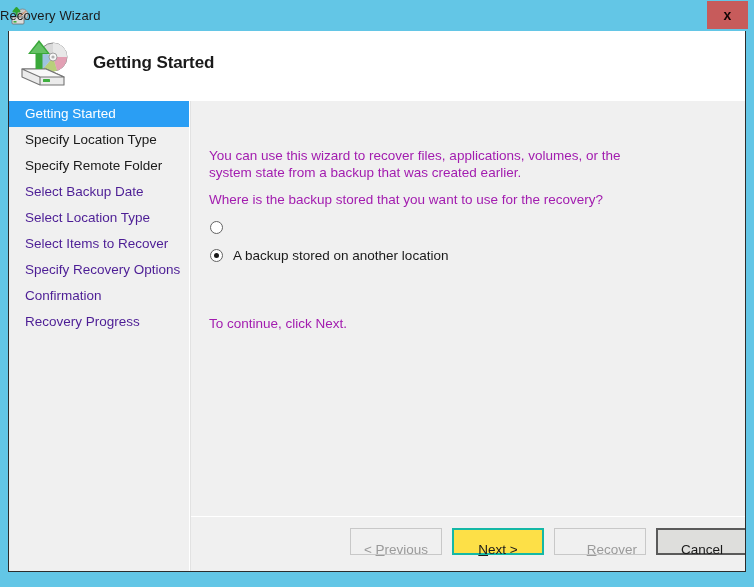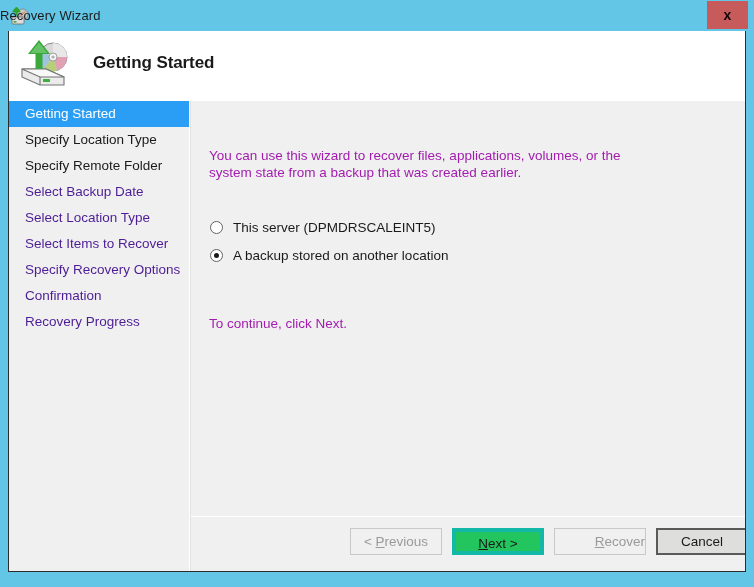--- a/index.html
+++ b/index.html
@@ -215,35 +215,35 @@
   .wiz-button {
     position: absolute;
     top: 11px;
     height: 27px;
     background: #e1e1e1;
     border: 1px solid #707070;
     box-sizing: border-box;
     font-family: "Liberation Sans", sans-serif;
     font-size: 13.5px;
     color: #1a1a1a;
-    padding: 0;
+    padding: 8px;
     cursor: pointer;
     text-align: center;
     line-height: 25px;
     white-space: nowrap;
   }
   .wiz-button.disabled {
     color: #9a9a9a;
     background: #f0f0f0;
     border-color: #c8c8c8;
     cursor: default;
   }
   .wiz-button.default {
-    border: 4px solid #14b8a6;
-    background: #22c55e;
+    border: 2px solid #14b8a6;
+    background: #fde047;
     line-height: 23px;
   }
   .wiz-button.strong {
     border: 2px solid #5a5a5a;
     background: #dededc;
     line-height: 23px;
   }
   .accel { text-decoration: underline; }
 
   #btn-previous { left: 159px; width: 92px; }
@@ -308,24 +308,24 @@
       <div class="nav-item">Specify Recovery Options</div>
       <div class="nav-item">Confirmation</div>
       <div class="nav-item">Recovery Progress</div>
     </div>
     <div id="sidebar-divider"></div>
     <div id="sidebar-divider2"></div>
 
     <div id="content">
 
       <div class="para" id="intro-text">You can use this wizard to recover files, applications, volumes, or the system state from a backup that was created earlier.</div>
+      <div class="para" id="question-text">Where is the backup stored that you want to use for the recovery?</div>
 
       <label class="radio-row" id="radio-row-0">
         <span class="radio-mark"></span>
-        <span class="radio-label">This server (DPMDRSCALEINT5)</span>
       </label>
 
       <label class="radio-row" id="radio-row-1">
         <span class="radio-mark checked"></span>
         <span class="radio-label">A backup stored on another location</span>
       </label>
 
       <div class="para" id="continue-text">To continue, click Next.</div>
     </div>
 

